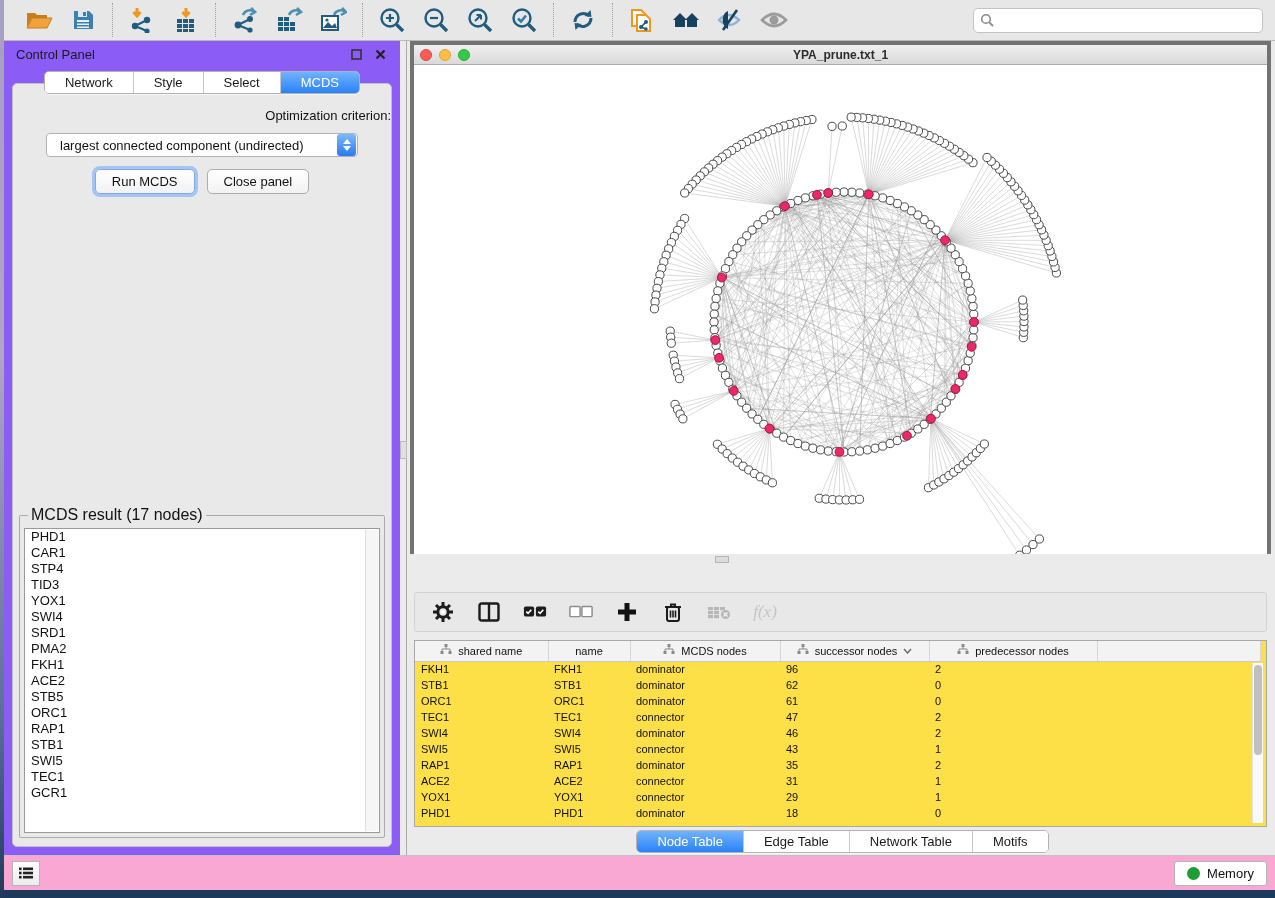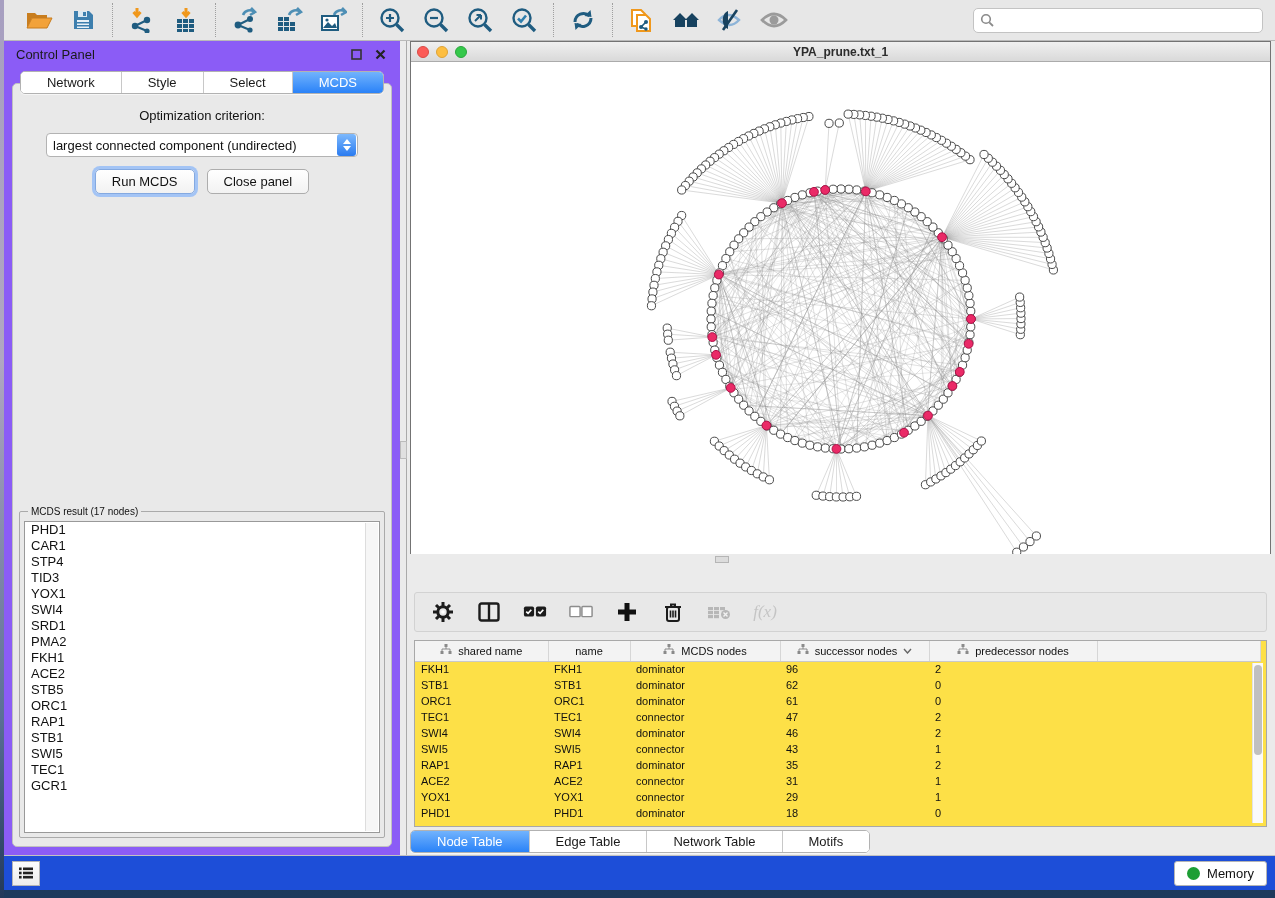--- a/index.html
+++ b/index.html
@@ -25,63 +25,63 @@
   .search-box input{border:none;outline:none;flex:1;font-size:12px;background:transparent;}
 
   
   .cpanel{position:absolute;left:0;top:41px;width:396px;bottom:35px;background:#8b5cf6;}
   .panel-head{height:26px;display:flex;align-items:center;padding:0 12px;font-size:13px;color:#1a1a1a;}
   .panel-head .spacer{flex:1;}
   .ph-ico{width:16px;height:16px;display:flex;align-items:center;justify-content:center;
     margin-left:8px;cursor:pointer;}
   .seg{display:inline-flex;border:1px solid #b2b2b2;border-radius:5px;overflow:hidden;
     background:#fff;box-shadow:0 1px 0 rgba(255,255,255,.6);}
-  .seg .s{padding:3px 26px;font-size:13px;color:#1a1a1a;border-left:1px solid #c8c8c8;
+  .seg .s{padding:3px 20px;font-size:13px;color:#1a1a1a;border-left:1px solid #c8c8c8;
     cursor:pointer;background:#fff;white-space:nowrap;}
   .seg .s:first-child{border-left:none;}
   .seg .s.sel{background:linear-gradient(#71b3fd,#2a82f8);color:#fff;}
   .cp-tabs{position:absolute;left:0;top:30px;width:100%;text-align:center;z-index:3;}
   .cp-inner{position:absolute;left:8px;right:8px;top:42px;bottom:8px;background:#e9e9e9;
     border:1px solid #c0c0c0;border-radius:5px;}
-  .opt-label{margin-top:24px;text-align:center;font-size:13px;color:#111;}
+  .opt-label{margin-top:24px;text-align:right;font-size:13px;color:#111;}
   .combo{margin:10px auto 0;width:312px;height:24px;background:#fff;border:1px solid #b3b3b3;
     border-radius:4px;display:flex;align-items:center;cursor:pointer;position:relative;}
-  .combo .val{flex:1;font-size:13px;padding-left:6px;color:#111;white-space:nowrap;}
+  .combo .val{flex:1;font-size:13px;padding-left:13px;color:#111;white-space:nowrap;}
   .combo .step{width:19px;height:22px;border-radius:3px;margin-right:1px;
     background:linear-gradient(#7db9fd,#2a7bf0);display:flex;flex-direction:column;
     align-items:center;justify-content:center;gap:2px;}
   .tri-up{width:0;height:0;border-left:4px solid transparent;border-right:4px solid transparent;
     border-bottom:5px solid #fff;}
   .tri-dn{width:0;height:0;border-left:4px solid transparent;border-right:4px solid transparent;
     border-top:5px solid #fff;}
   .btn-row{margin-top:12px;text-align:center;display:flex;justify-content:center;gap:12px;}
   .mac-btn{background:linear-gradient(#ffffff,#f2f2f2);border:1px solid #adadad;border-radius:5px;
     font-size:13px;color:#111;padding:4px 16px;cursor:pointer;font-family:inherit;}
   .mac-btn.focus{box-shadow:0 0 0 3px rgba(105,165,255,.55);border-color:#84a9e0;}
   fieldset.mcds{position:absolute;left:6px;right:6px;top:422px;bottom:8px;
     border:1px solid #aaa;border-radius:2px;background:transparent;padding:4px;}
-  fieldset.mcds legend{font-size:10px;color:#111;padding:0 3px;margin-left:4px;}
+  fieldset.mcds legend{font-size:16px;color:#111;padding:0 3px;margin-left:4px;}
   .mcds-list{width:100%;height:100%;background:#fff;border:1px solid #999;position:relative;
     overflow:hidden;font-size:13px;color:#111;}
   .mcds-list .item{padding:0 6px;line-height:16px;}
   .mcds-sb{position:absolute;top:1px;bottom:1px;right:1px;width:13px;background:#f6f6f6;
     border-left:1px solid #ddd;}
 
   
   .vsplit{position:absolute;left:396px;top:41px;width:10px;bottom:35px;background:#ebebeb;}
   .vsplit .bar{position:absolute;left:6px;top:0;bottom:0;width:1px;background:#aaa;}
   .vsplit .grip{position:absolute;left:0;top:400px;width:7px;height:18px;background:#e0e0e0;
     border:1px solid #bbb;}
   .hsplit{position:absolute;left:406px;right:0;top:554px;height:10px;background:#ebebeb;}
   .hsplit .grip{position:absolute;left:305px;top:2px;width:14px;height:7px;background:#dcdcdc;
     border:1px solid #b5b5b5;}
 
   
   .netframe{position:absolute;left:406px;top:41px;right:4px;height:659px;
-    border:1px solid #737373;background:#701a75;}
+    border:4px solid #737373;background:#701a75;}
   .net-title{height:20px;background:linear-gradient(#f0f0f0,#d9d9d9);
     border-bottom:1px solid #ababab;display:flex;align-items:center;padding:0 6px;position:relative;}
   .lights{display:flex;gap:7px;}
   .light{width:12px;height:12px;border-radius:50%;cursor:pointer;}
   .light.red{background:#fc5b57;border:1px solid #d94a45;}
   .light.yel{background:#fdbe41;border:1px solid #dea336;}
   .light.grn{background:#35c84b;border:1px solid #2aa73c;}
   .net-title .t{position:absolute;left:0;right:0;text-align:center;font-size:12px;
     font-weight:bold;color:#2c2c2c;pointer-events:none;}
   .netcanvas{position:absolute;left:0;top:20px;right:0;bottom:0;background:#fff;overflow:hidden;}
@@ -99,24 +99,24 @@
   table.grid th{background:#f3f3f3;border-bottom:1px solid #c9c9c9;border-right:1px solid #d6d6d6;
     font-weight:normal;height:20px;padding:0 4px;white-space:nowrap;}
   table.grid th .hwrap{display:flex;align-items:center;justify-content:center;gap:6px;}
   table.grid td{height:16px;padding:0 6px;white-space:nowrap;overflow:hidden;}
   td.num{}
   td.num.suc{padding-right:26px;}
   td.num.pre{padding-right:10px;}
   .tsb{position:absolute;top:22px;right:3px;bottom:3px;width:11px;background:#fafafa;
     border-left:1px solid #e2e2e2;}
   .tsb .thumb{position:absolute;top:2px;left:1px;width:8px;height:90px;background:#c0c0c0;border-radius:5px;}
-  .t-tabs{position:absolute;left:0;right:0;bottom:2px;}
+  .t-tabs{position:absolute;left:0;right:0;bottom:2px;text-align:center;}
 
   
-  .statusbar{position:absolute;left:0;right:0;bottom:0;height:35px;background:#1d4ed8;
+  .statusbar{position:absolute;left:0;right:0;bottom:0;height:35px;background:#f9a8d4;
     border-top:1px solid #c2c2c2;display:flex;align-items:center;padding:0 8px;}
   .menu-btn{width:28px;height:25px;background:linear-gradient(#fdfdfd,#ededed);
     border:1px solid #b5b5b5;display:flex;align-items:center;justify-content:center;cursor:pointer;}
   .mem-btn{margin-left:auto;height:25px;background:#fff;border:1px solid #b5b5b5;border-radius:3px;
     display:flex;align-items:center;gap:7px;padding:0 12px;font-size:13px;color:#111;cursor:pointer;}
   .mem-dot{width:13px;height:13px;border-radius:50%;background:#1d9e34;}
   svg{display:block;}
 </style>
 </head>
 <body>

